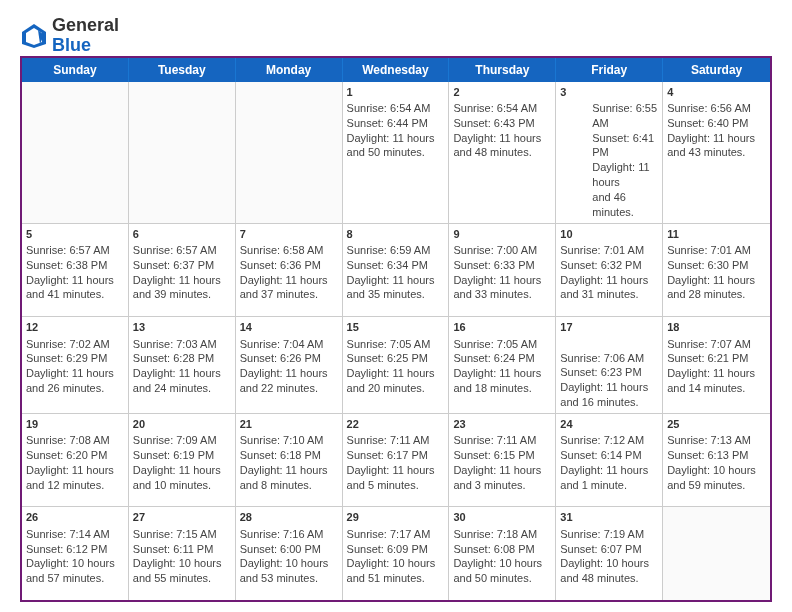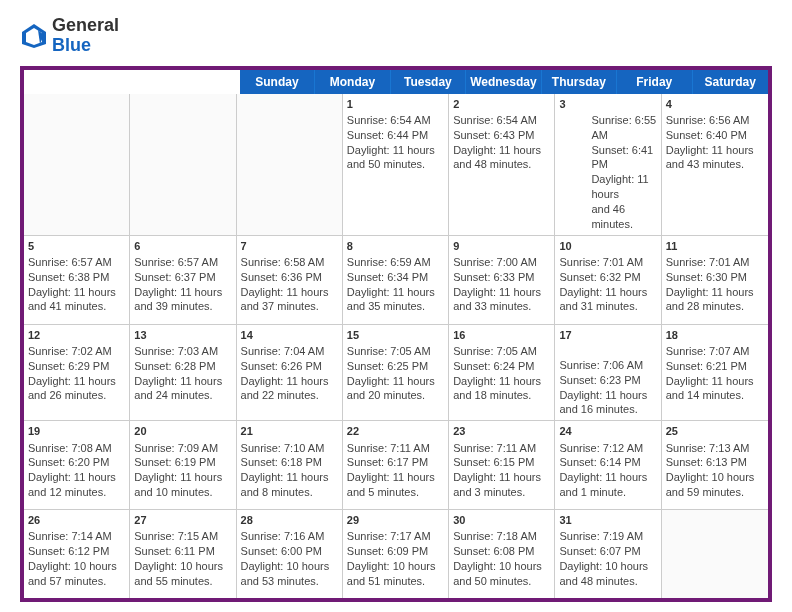--- a/index.html
+++ b/index.html
@@ -14,21 +14,20 @@
       width: 792px;
       height: 612px;
       padding: 16px 20px 10px 20px;
       display: flex;
       flex-direction: column;
     }
     .header {
       display: flex;
       justify-content: space-between;
       align-items: flex-start;
-      margin-bottom: 10px;
     }
     .logo {
       display: flex;
       align-items: center;
     }
     .logo-text {
       display: flex;
       flex-direction: column;
       line-height: 1.1;
     }
@@ -57,22 +56,21 @@
       line-height: 1.1;
     }
     .subtitle {
       font-size: 14px;
       color: #555;
     }
     .calendar {
       flex: 1;
       display: flex;
       flex-direction: column;
-      border: 4px solid #701a75;
-      align-items: flex-end;
+      border: 2px solid #701a75;
     }
     .day-headers {
       display: grid;
       grid-template-columns: repeat(7, 1fr);
       background: #1565c0;
     }
     .day-header {
       color: #fff;
       font-size: 12px;
       font-weight: bold;
@@ -132,22 +130,22 @@
         <span class="logo-blue">Blue</span>
       </div>
     </div>
     <div class="title-section">
     </div>
   </div>
 
   <div class="calendar">
     <div class="day-headers" id="day-headers-row">
         <div class="day-header">Sunday</div>
+        <div class="day-header">Tuesday</div>
         <div class="day-header">Monday</div>
-        <div class="day-header">Tuesday</div>
         <div class="day-header">Wednesday</div>
         <div class="day-header">Thursday</div>
         <div class="day-header">Friday</div>
         <div class="day-header">Saturday</div>
       </div>
     <div class="calendar-body" id="calendar-body">
         <div class="week-row">
           <div class="day-cell empty"></div>
           <div class="day-cell empty"></div>
           <div class="day-cell empty"></div>

